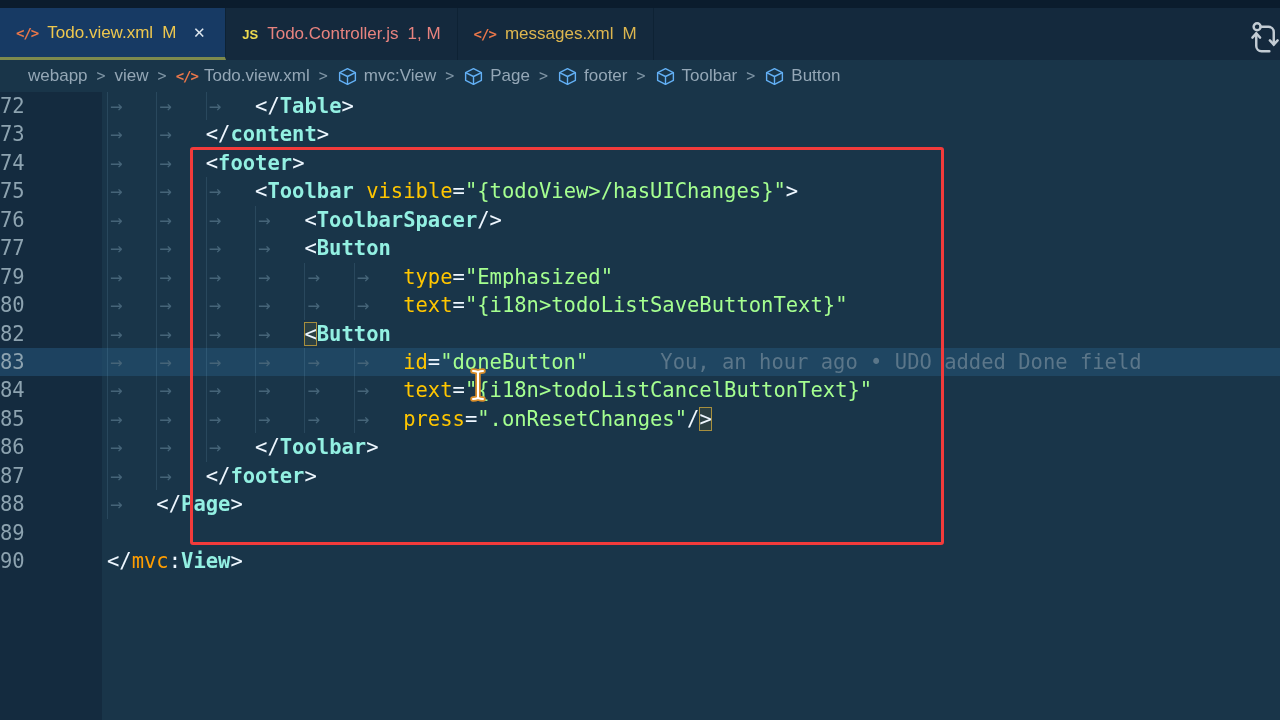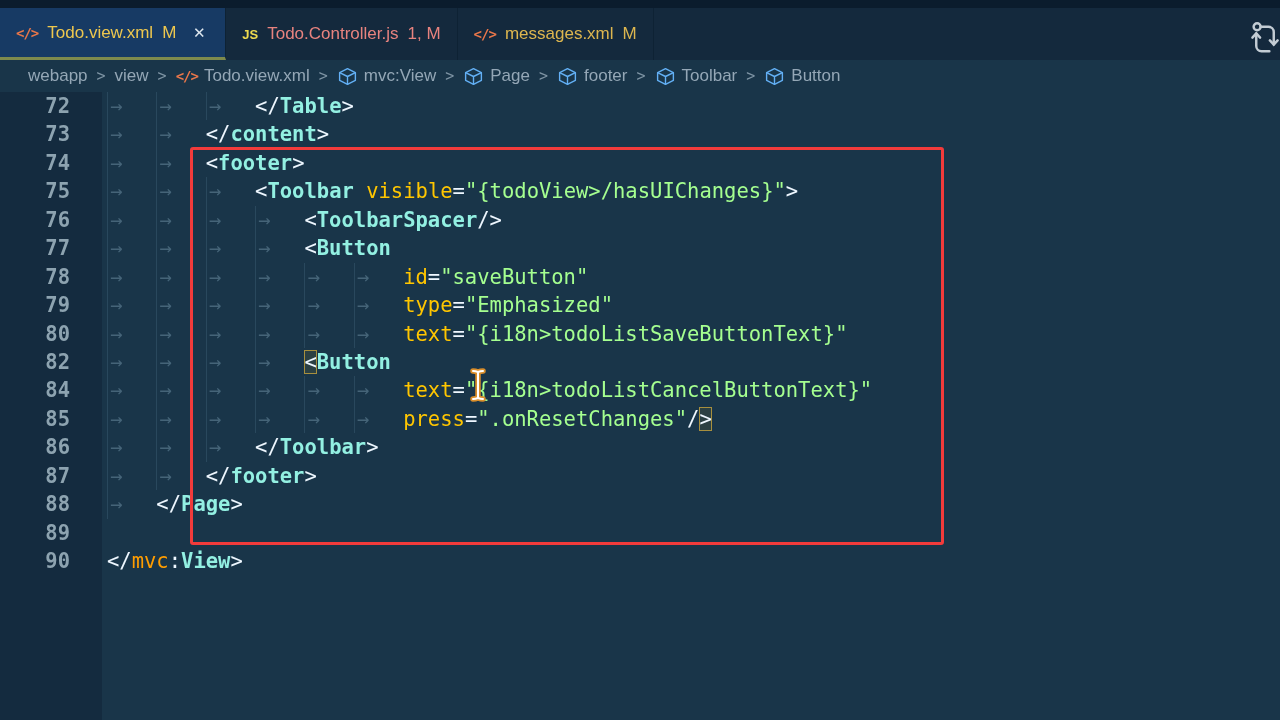--- a/index.html
+++ b/index.html
@@ -75,22 +75,22 @@
 
   
   .editor{
     position:relative;height:628px;
     background:linear-gradient(90deg, var(--bg-gutter) 0 102px, var(--bg-editor) 102px);
     font-family:"DejaVu Sans Mono",monospace;
     font-size:20.5px;
   }
   .row{display:flex;height:28.45px;line-height:28.45px;}
   .row .num{
-    width:102px;padding-right:32px;text-align:right;
-    color:var(--lineno);flex:none;font-weight:bold;
+    width:102px;padding-right:32px;
+    color:var(--lineno);flex:none;
   }
   .row .code{flex:1;padding-left:5px;white-space:pre;color:var(--punct);}
   .row.hl .num{background:var(--gutter-highlight);}
   .row.hl .code{background:var(--line-highlight);}
   .ws-tab{
     display:inline-block;width:4ch;padding-left:2px;
     color:var(--ws);border-left:1px solid var(--guide);
   }
   .tk-p{color:var(--punct);}
   .tk-tag{color:var(--tag);font-weight:bold;}
@@ -214,34 +214,34 @@
       </div>
       <div class="row">
         <span class="num">76</span>
         <span class="code"><span class="ws-tab">→</span><span class="ws-tab">→</span><span class="ws-tab">→</span><span class="ws-tab">→</span><span class="tk-p">&lt;</span><span class="tk-tag">ToolbarSpacer</span><span class="tk-p">/&gt;</span></span>
       </div>
       <div class="row">
         <span class="num">77</span>
         <span class="code"><span class="ws-tab">→</span><span class="ws-tab">→</span><span class="ws-tab">→</span><span class="ws-tab">→</span><span class="tk-p">&lt;</span><span class="tk-tag">Button</span></span>
       </div>
       <div class="row">
-        <span class="num">78</span>
-        <span class="code"><span class="ws-tab">→</span><span class="ws-tab">→</span><span class="ws-tab">→</span><span class="ws-tab">→</span><span class="ws-tab">→</span><span class="ws-tab">→</span><span class="tk-attr">id</span><span class="tk-p">=</span><span class="tk-str">"saveButton"</span></span>
-      </div>
-      <div class="row">
         <span class="num">79</span>
         <span class="code"><span class="ws-tab">→</span><span class="ws-tab">→</span><span class="ws-tab">→</span><span class="ws-tab">→</span><span class="ws-tab">→</span><span class="ws-tab">→</span><span class="tk-attr">type</span><span class="tk-p">=</span><span class="tk-str">"Emphasized"</span></span>
       </div>
       <div class="row">
         <span class="num">80</span>
         <span class="code"><span class="ws-tab">→</span><span class="ws-tab">→</span><span class="ws-tab">→</span><span class="ws-tab">→</span><span class="ws-tab">→</span><span class="ws-tab">→</span><span class="tk-attr">text</span><span class="tk-p">=</span><span class="tk-str">"{i18n&gt;todoListSaveButtonText}"</span></span>
       </div>
       <div class="row">
         <span class="num">82</span>
         <span class="code"><span class="ws-tab">→</span><span class="ws-tab">→</span><span class="ws-tab">→</span><span class="ws-tab">→</span><span class="tk-p tk-match">&lt;</span><span class="tk-tag">Button</span></span>
+      </div>
+      <div class="row hl">
+        <span class="num">83</span>
+        <span class="code"><span class="ws-tab">→</span><span class="ws-tab">→</span><span class="ws-tab">→</span><span class="ws-tab">→</span><span class="ws-tab">→</span><span class="ws-tab">→</span><span class="tk-attr">id</span><span class="tk-p">=</span><span class="tk-str">"doneButton"</span><span class="blame">You, an hour ago • UDO added Done field</span></span>
       </div>
       <div class="row">
         <span class="num">84</span>
         <span class="code"><span class="ws-tab">→</span><span class="ws-tab">→</span><span class="ws-tab">→</span><span class="ws-tab">→</span><span class="ws-tab">→</span><span class="ws-tab">→</span><span class="tk-attr">text</span><span class="tk-p">=</span><span class="tk-str">"{i18n&gt;todoListCancelButtonText}"</span></span>
       </div>
       <div class="row">
         <span class="num">85</span>
         <span class="code"><span class="ws-tab">→</span><span class="ws-tab">→</span><span class="ws-tab">→</span><span class="ws-tab">→</span><span class="ws-tab">→</span><span class="ws-tab">→</span><span class="tk-attr">press</span><span class="tk-p">=</span><span class="tk-str">".onResetChanges"</span><span class="tk-p">/</span><span class="tk-p tk-match">&gt;</span></span>
       </div>
       <div class="row">

